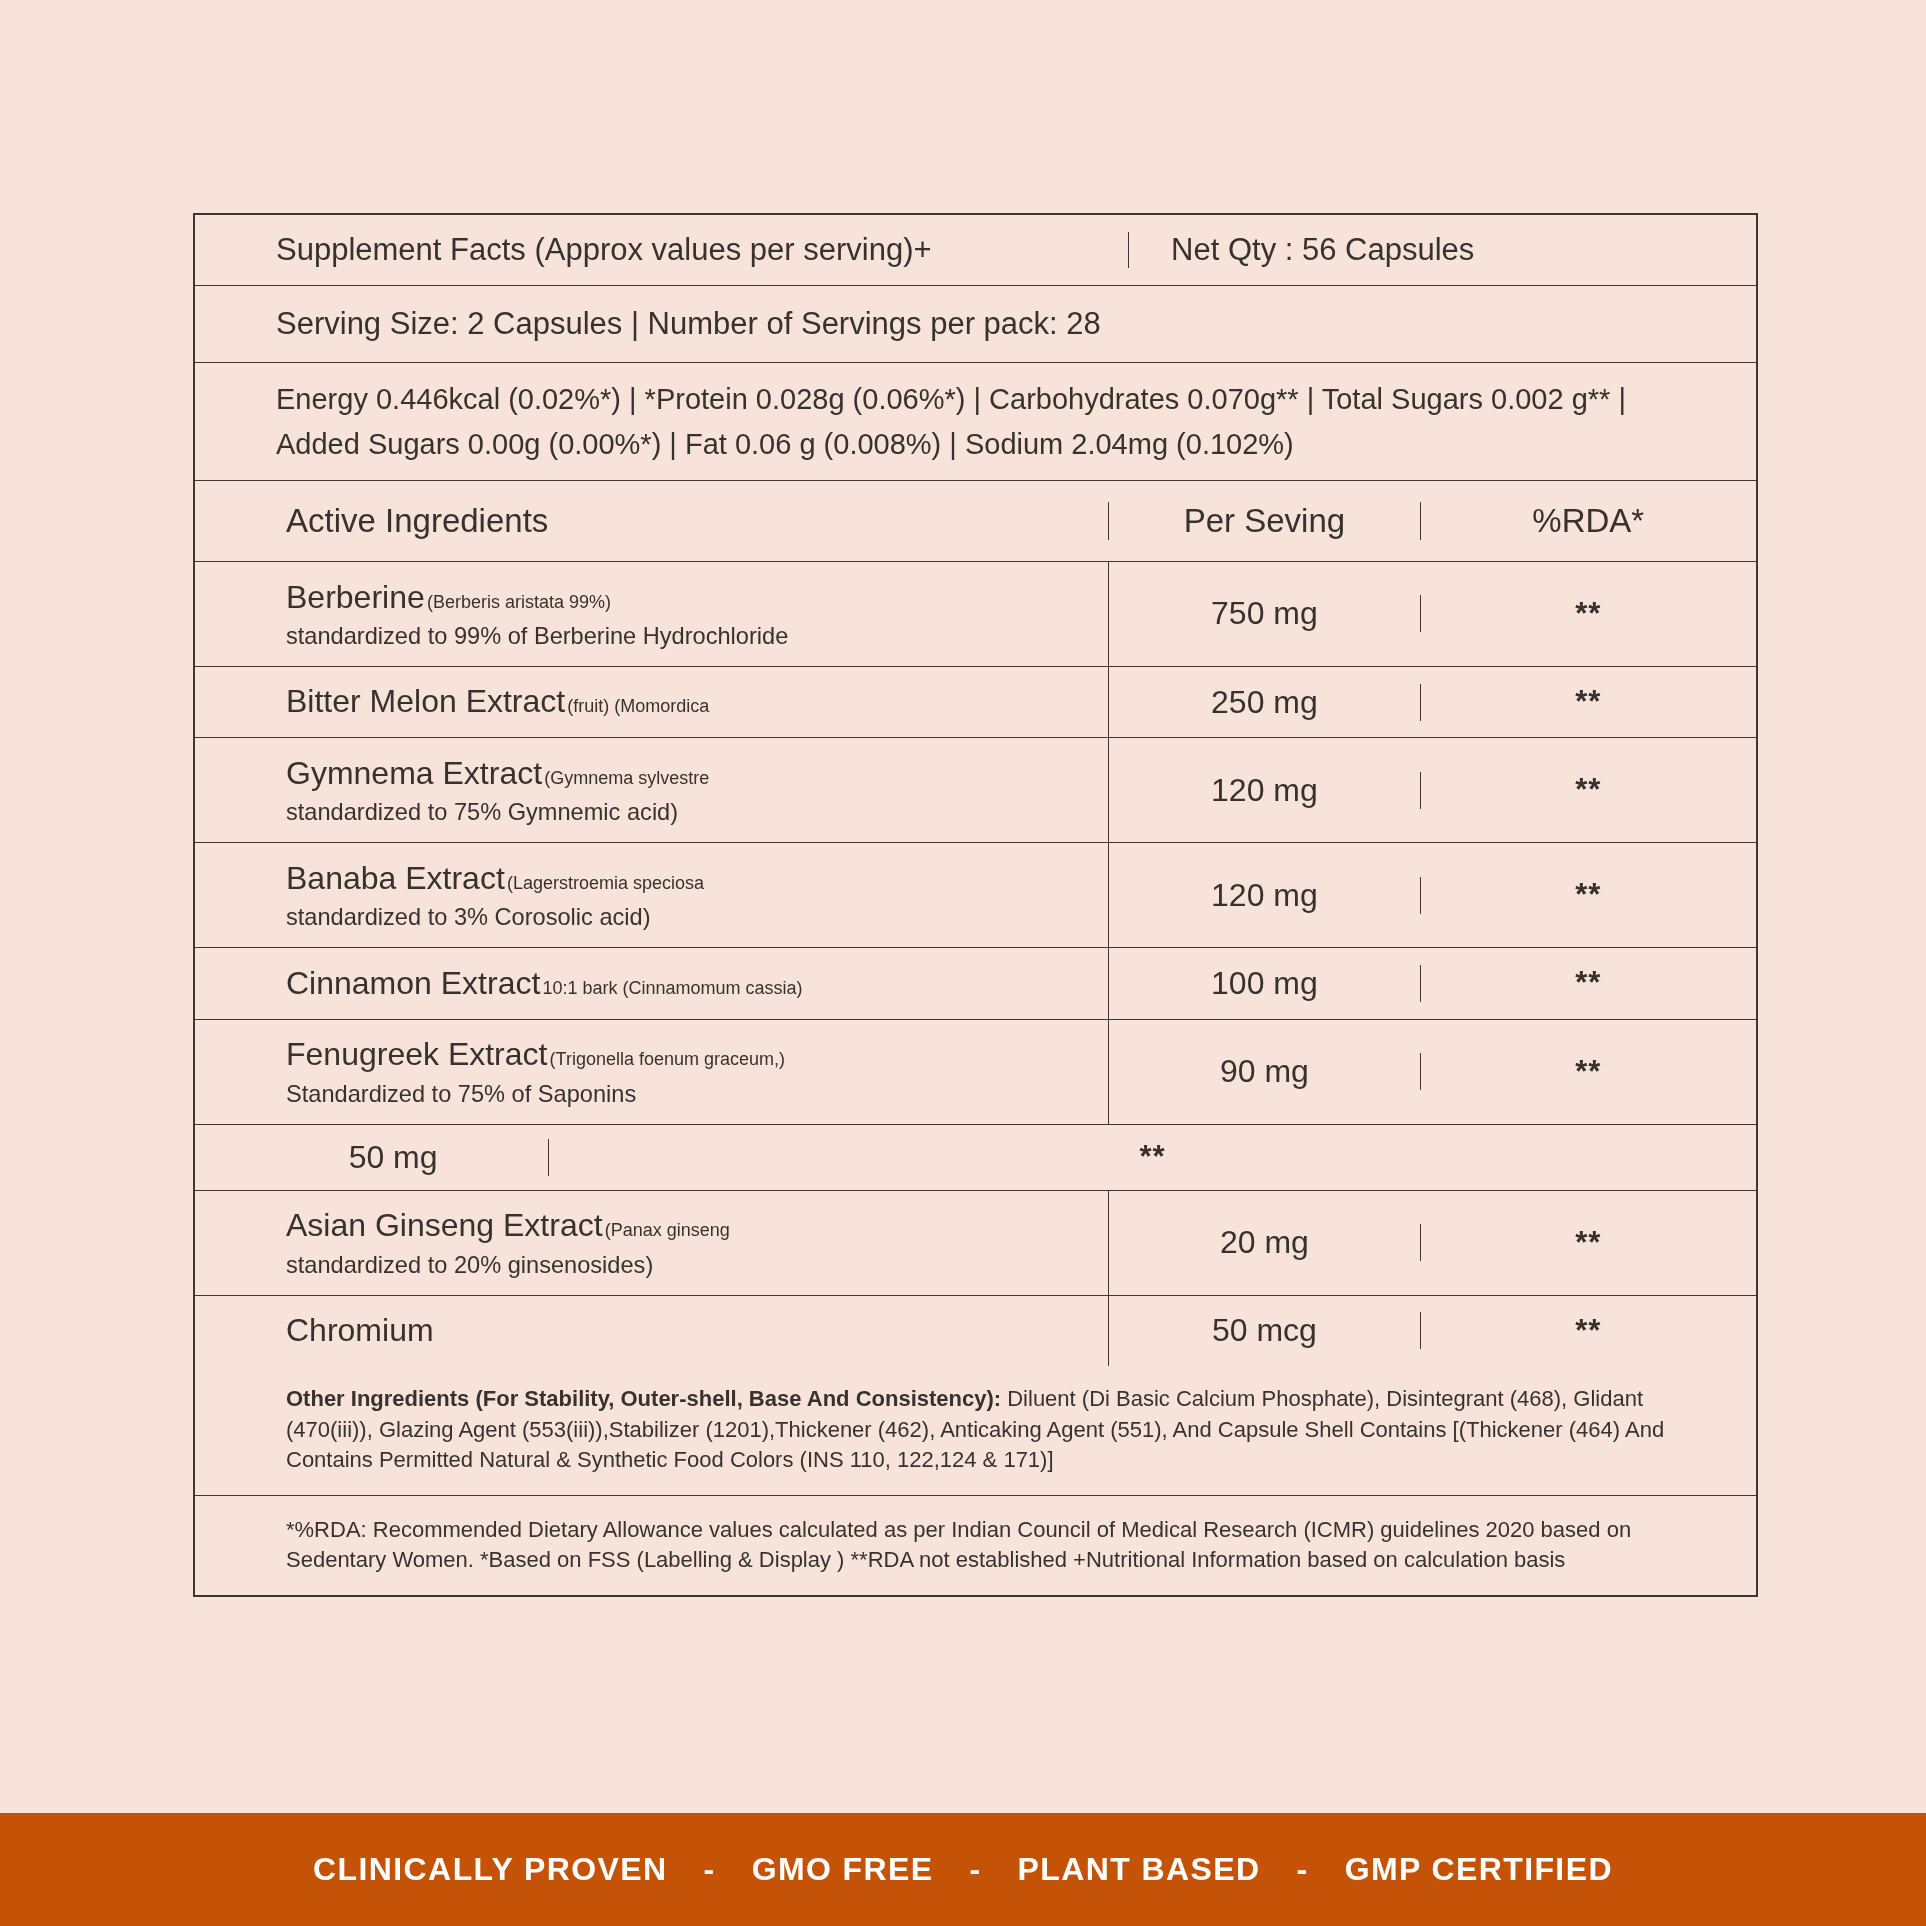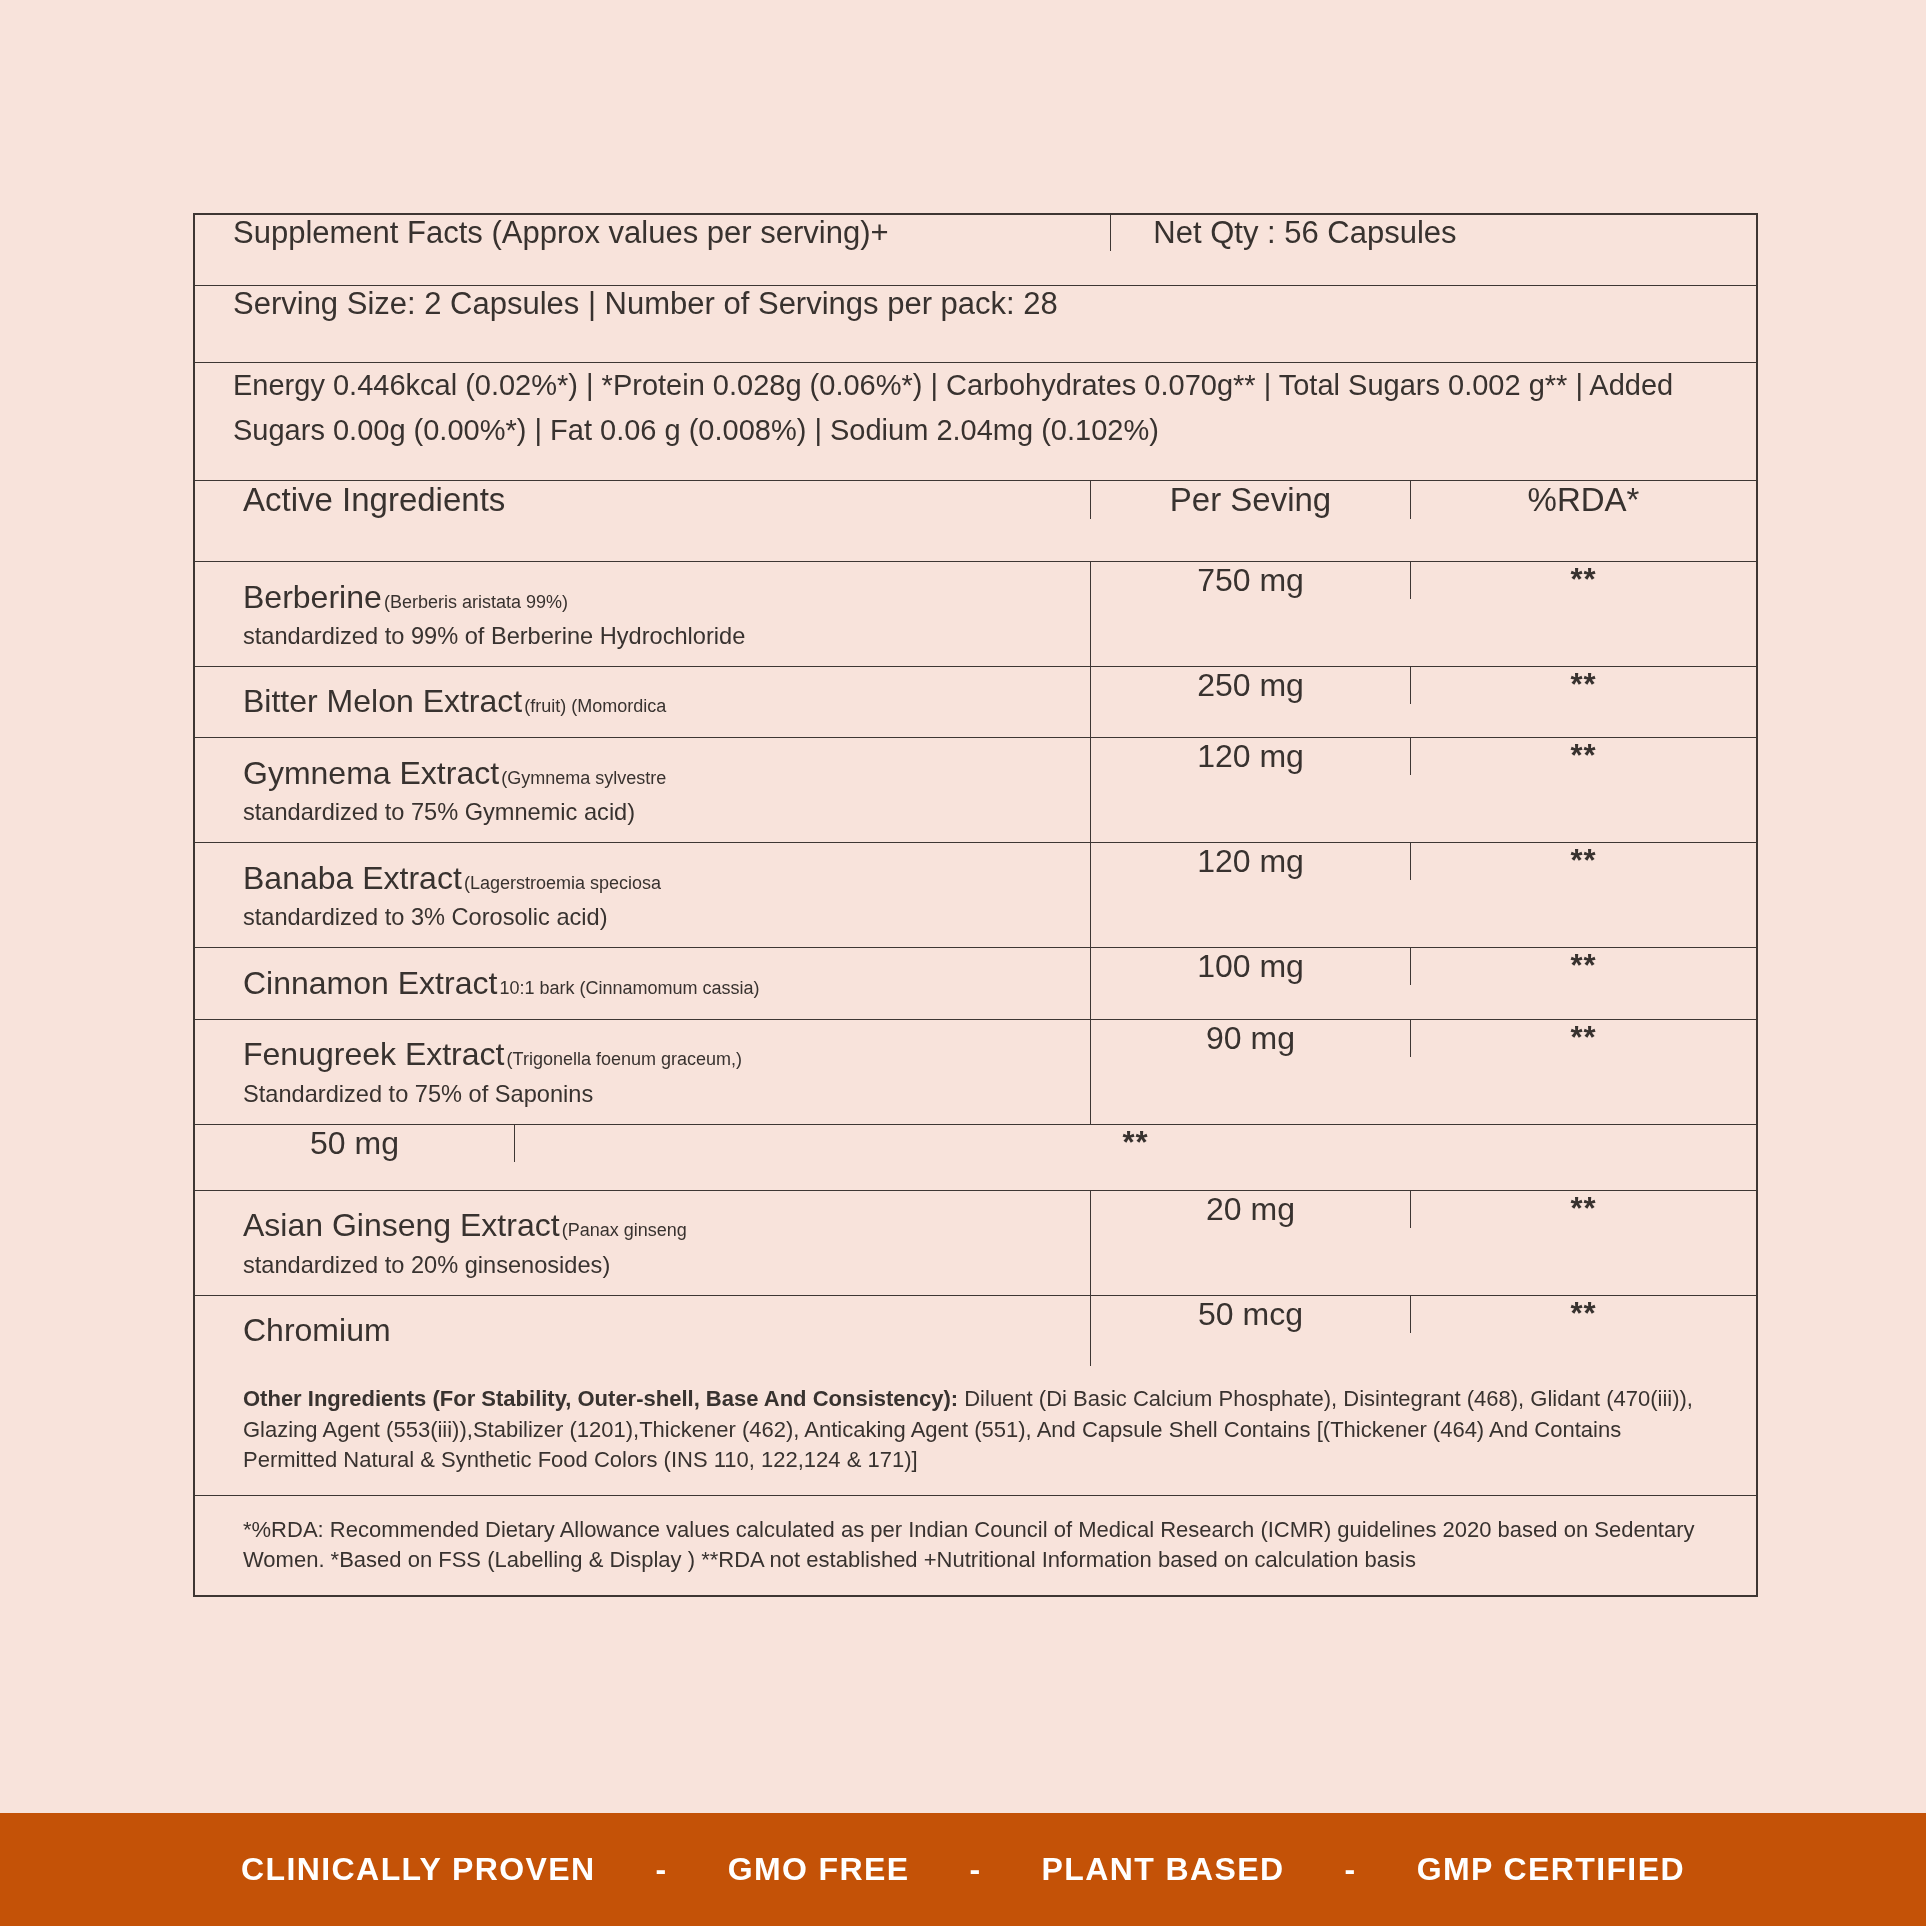--- a/index.html
+++ b/index.html
@@ -13,21 +13,21 @@
   }
   .canvas { position: absolute; inset: 0; }
 
   .label-table {
     position: absolute;
     left: 193px; top: 213px;
     width: 1565px;
     border: 2.4px solid #3e3633;
     background: #f8e3db;
   }
-  .row { display: flex; border-bottom: 1.9px solid #3e3633; align-items: flex-start; }
+  .row { display: flex; border-bottom: 1.9px solid #3e3633; align-items: center; padding-left: 43px; }
   .row:last-child { border-bottom: none; }
   .cell { display: flex; align-items: center; }
 
   
   .r-header { height: 71px; }
   .r-header .hcell-left  { flex: 0 0 58.7%; border-right: 1.9px solid #3e3633; padding-left: 38px; font-size: 31px; }
   .r-header .hcell-right { flex: 1 1 auto; padding-left: 42px; font-size: 31px; }
 
   .r-serving { height: 77px; }
   .r-serving .scell { padding-left: 38px; font-size: 31px; }
@@ -54,21 +54,21 @@
   .ing-detail-2 { font-size: 23.6px; display: block; }
   .ing-detail:empty, .ing-detail-2:empty { display: none; }
 
   
   .r-other .pcell, .r-foot .pcell { display: block; padding: 18.3px 43px 20px 48px; font-size: 22px; line-height: 1.38; }
   .r-other b { font-weight: bold; }
 
   
   .footer-bar {
     position: absolute; left: 0; right: 0; bottom: 0; height: 113px;
-    display: flex; align-items: center; justify-content: center; gap: 60px;
+    display: flex; align-items: center; justify-content: center; gap: 36px;
     color: #ffffff; font-weight: bold; font-size: 32px; letter-spacing: 1.4px;
   }
   .footer-item, .sep { white-space: nowrap; }
 </style>
 </head>
 <body>
 
 <div class="canvas">
 
   <div class="label-table">

